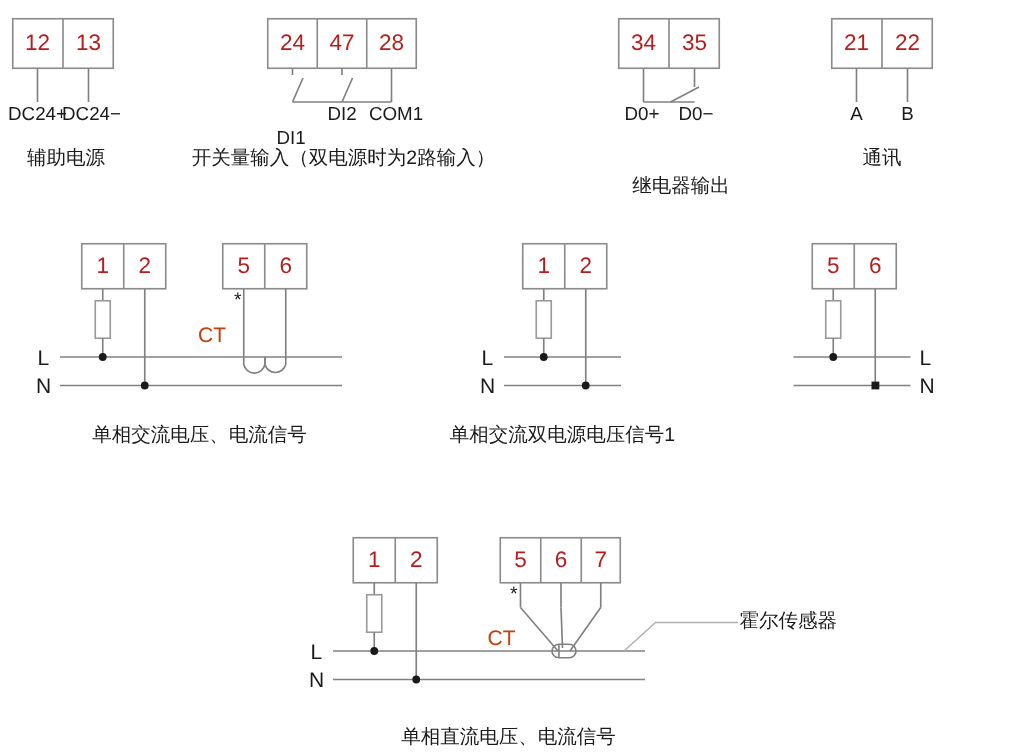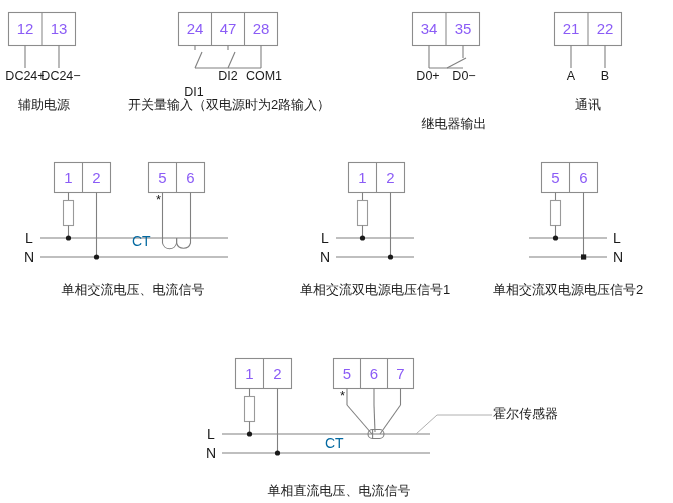--- a/index.html
+++ b/index.html
@@ -30,21 +30,21 @@
     height: 503px;
   }
   
   .lbl {
     position: absolute;
     white-space: nowrap;
     line-height: 1;
   }
   .term-num {
     font-size: 15px;
-    color: #8b5cf6;
+    color: #b91c1c;
     text-align: left;
   }
   .pin-label {
     font-size: 12.5px;
     color: #1a1a1a;
     text-align: center;
   }
   .group-caption {
     font-size: 13px;
     color: #1a1a1a;
@@ -54,22 +54,21 @@
     font-size: 13px;
     color: #1a1a1a;
     text-align: left;
   }
   .ln-label {
     font-size: 14px;
     color: #1a1a1a;
   }
   .ct-label {
     font-size: 14px;
-    color: #0369a1;
-    margin-top: 18px;
+    color: #c2410c;
   }
   .star-label {
     font-size: 13px;
     color: #1a1a1a;
     line-height: 1;
   }
   .callout-label {
     font-size: 13px;
     color: #1a1a1a;
   }
@@ -269,21 +268,20 @@
   <div class="lbl term-num centered" style="left:362.5px; top:170px;">1</div>
   <div class="lbl term-num centered" style="left:390.5px; top:170px;">2</div>
   <div class="lbl ln-label" style="left:321px; top:231px;">L</div>
   <div class="lbl ln-label" style="left:320px; top:250px;">N</div>
   <div class="lbl diagram-caption centered" style="left:375px; top:283px;">单相交流双电源电压信号1</div>
 
   <div class="lbl term-num centered" style="left:555.5px; top:170px;">5</div>
   <div class="lbl term-num centered" style="left:583.5px; top:170px;">6</div>
   <div class="lbl ln-label" style="left:613px; top:231px;">L</div>
   <div class="lbl ln-label" style="left:613px; top:250px;">N</div>
-  <div class="lbl diagram-caption centered" style="left:568px; top:283px;">单相交流双电源电压信号2</div>
 
   <div class="lbl term-num centered" style="left:249.5px; top:366px;">1</div>
   <div class="lbl term-num centered" style="left:277.5px; top:366px;">2</div>
   <div class="lbl term-num centered" style="left:347px; top:366px;">5</div>
   <div class="lbl term-num centered" style="left:374px; top:366px;">6</div>
   <div class="lbl term-num centered" style="left:400.5px; top:366px;">7</div>
   <div class="lbl star-label" style="left:340px; top:389px;">*</div>
   <div class="lbl ct-label" style="left:325px; top:418px;">CT</div>
   <div class="lbl ln-label" style="left:207px; top:427px;">L</div>
   <div class="lbl ln-label" style="left:206px; top:446px;">N</div>

